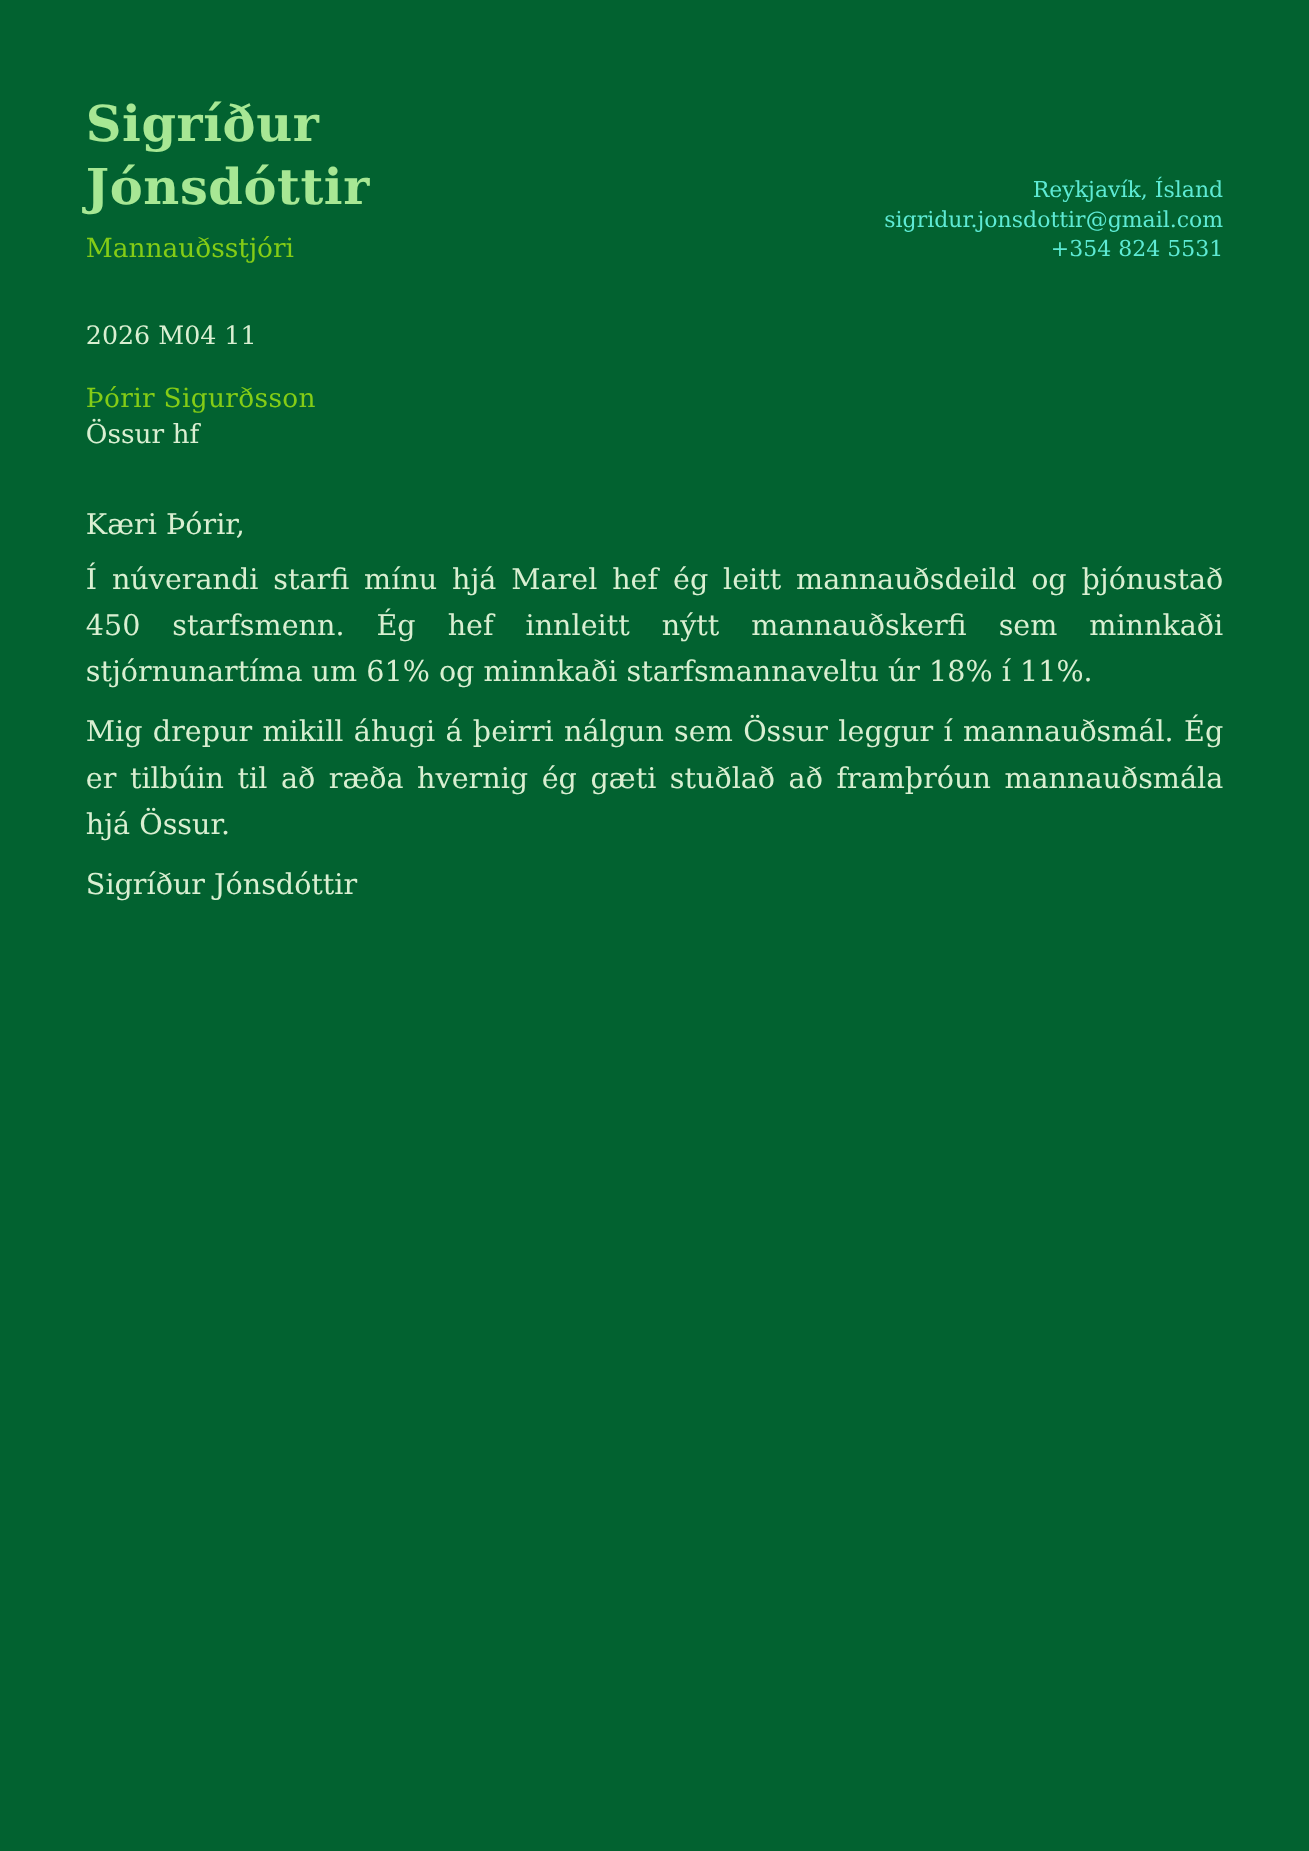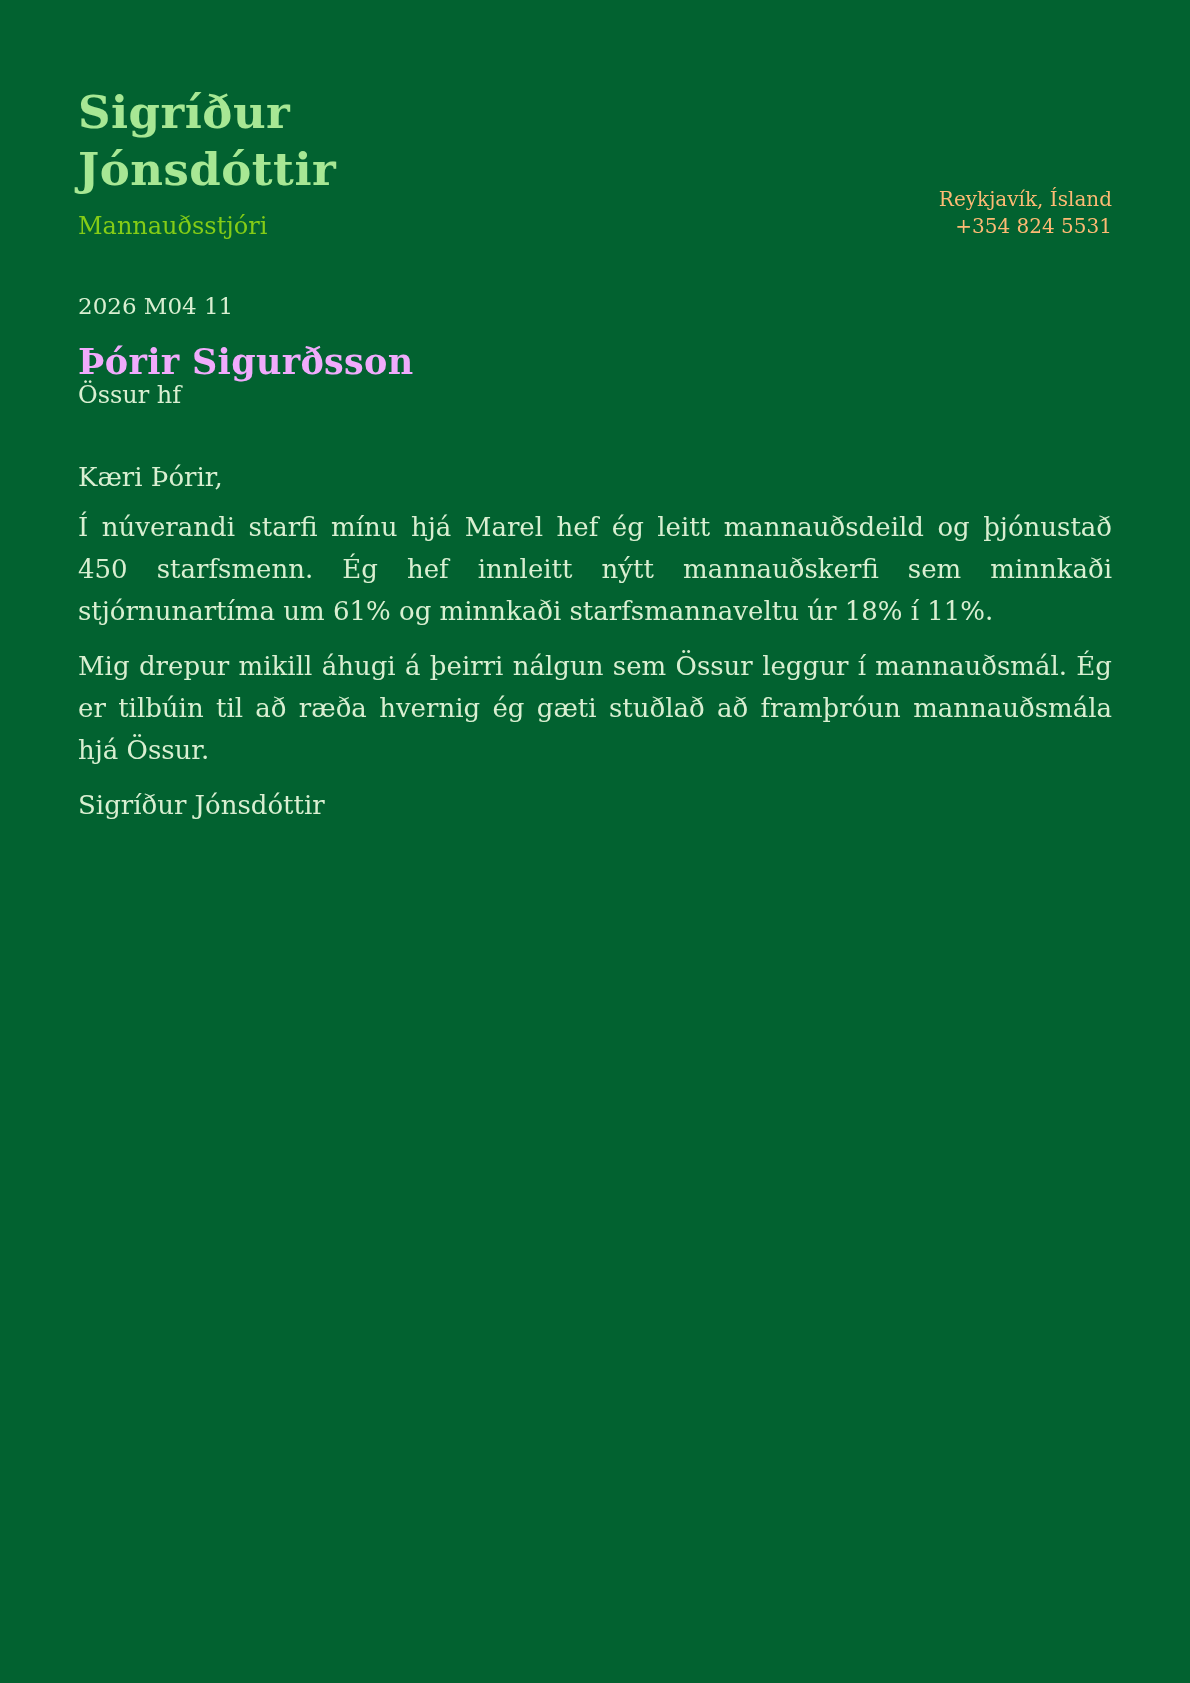--- a/index.html
+++ b/index.html
@@ -40,37 +40,37 @@
     margin: 14px 0 0 0;
     font-size: 24px;
     line-height: 28px;
     font-weight: 400;
     color: #84cc16;
   }
   .contact {
     text-align: right;
     font-size: 20px;
     line-height: 27px;
-    color: #fdba74;
+    color: #5eead4;
   }
 
   
   .date {
     font-size: 23px;
     line-height: 28px;
     margin: 0 0 26px 0;
   }
   .recipient { margin: 0 0 46px 0; }
   .recipient-name {
     margin: 0;
-    font-size: 35px;
+    font-size: 24px;
     line-height: 32px;
-    font-weight: 700;
+    font-weight: 400;
     letter-spacing: 0.3px;
-    color: #f0abfc;
+    color: #84cc16;
   }
   .recipient-company {
     margin: 2px 0 0 0;
     font-size: 24px;
     line-height: 30px;
     color: #d9efd1;
   }
 
   
   .salutation {
@@ -102,20 +102,21 @@
 
 <div class="page">
 
   <div class="header">
     <div class="identity">
       <h1 class="name">Sigríður Jónsdóttir</h1>
       <p class="job-title">Mannauðsstjóri</p>
     </div>
     <div class="contact">
       <div>Reykjavík, Ísland</div>
+      <div>sigridur.jonsdottir@gmail.com</div>
       <div>+354 824 5531</div>
     </div>
   </div>
 
   <p class="date">2026 M04 11</p>
 
   <div class="recipient">
     <p class="recipient-name">Þórir Sigurðsson</p>
     <p class="recipient-company">Össur hf</p>
   </div>

